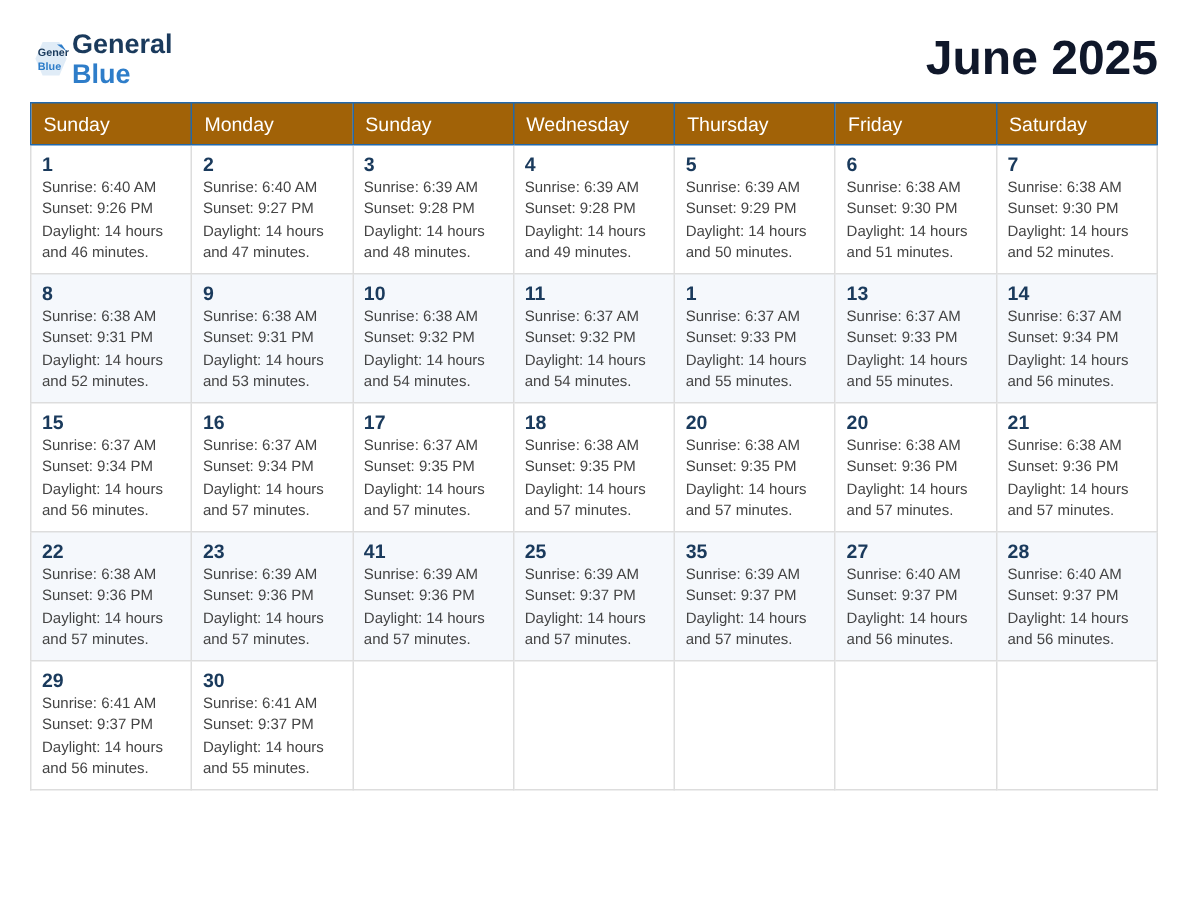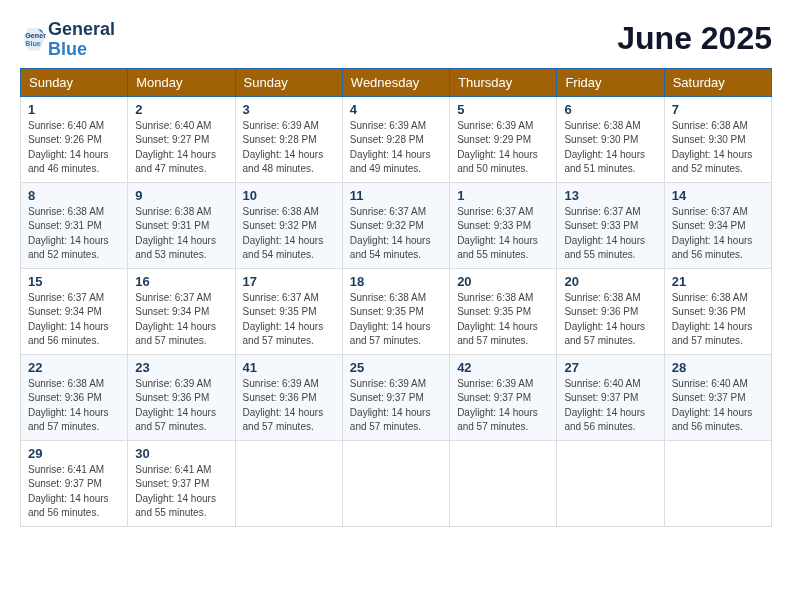--- a/index.html
+++ b/index.html
@@ -325,21 +325,21 @@
       </td>
         <td>
         <span class="day-number">25</span>
         <div class="day-info">
           Sunrise: 6:39 AM<br>
           Sunset: 9:37 PM<br>
           Daylight: 14 hours and 57 minutes.
         </div>
       </td>
         <td>
-        <span class="day-number">42</span>
+        <span class="day-number">35</span>
         <div class="day-info">
           Sunrise: 6:39 AM<br>
           Sunset: 9:37 PM<br>
           Daylight: 14 hours and 57 minutes.
         </div>
       </td>
         <td>
         <span class="day-number">27</span>
         <div class="day-info">
           Sunrise: 6:40 AM<br>

